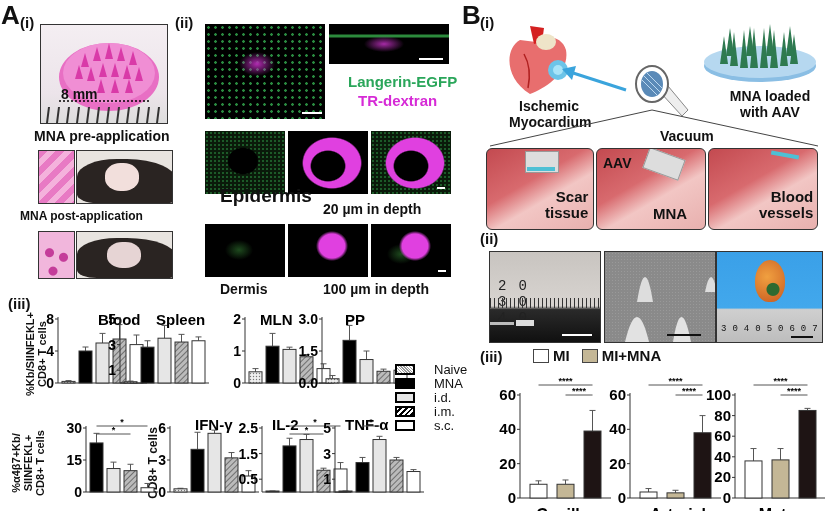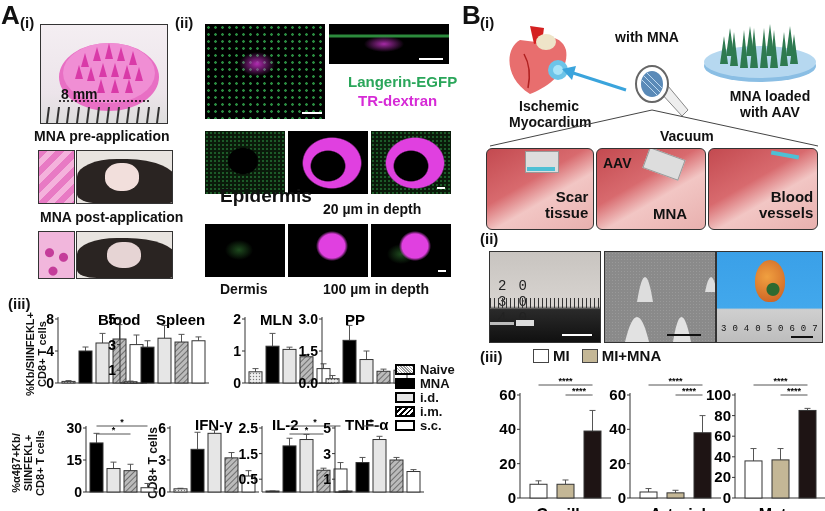--- a/index.html
+++ b/index.html
@@ -5,21 +5,21 @@
   html,body{margin:0;padding:0;background:#fff;}
   body{width:825px;height:511px;position:relative;overflow:hidden;font-family:"Liberation Sans",sans-serif;color:#111;}
   .abs{position:absolute;}
   .panel-letter{font-size:26px;font-weight:bold;}
   .sub{font-size:15px;font-weight:bold;}
   .lbl{font-size:14px;font-weight:bold;white-space:nowrap;}
   .photo{position:absolute;border:1px solid #333;overflow:hidden;}
   .conf{position:absolute;background:#000;overflow:hidden;}
   .scalebar{position:absolute;height:2px;background:#fff;}
   svg text{font-family:"Liberation Sans",sans-serif;font-weight:bold;}
-  .legend-row{display:flex;align-items:center;gap:5px;font-size:13px;font-weight:bold;height:14px;}
+  .legend-row{display:flex;align-items:center;gap:19px;font-size:13px;font-weight:normal;height:14px;}
   .sw{width:20px;height:11px;border:2px solid #000;box-sizing:border-box;}
 </style>
 </head>
 <body>
 
 <div class="abs panel-letter" style="left:1px;top:0px;">A</div>
 <div class="abs sub" style="left:20px;top:14px;">(i)</div>
 <div class="abs sub" style="left:175px;top:14px;">(ii)</div>
 
 <div class="photo" style="left:40px;top:24px;width:126px;height:98px;background:linear-gradient(180deg,#f4eef2 0%,#ece4ea 70%,#ddd 100%);">
@@ -61,21 +61,21 @@
   <div class="abs lbl" style="left:20px;top:61px;font-size:14px;">8 mm</div>
 </div>
 
 <div class="abs lbl" style="left:34px;top:128px;font-size:14px;">MNA pre-application</div>
 <div class="photo" style="left:38px;top:150px;width:35px;height:52px;background:repeating-linear-gradient(135deg,#e87ac4 0 6px,#f4b2dc 6px 12px);"></div>
 <div class="photo" style="left:76px;top:150px;width:95px;height:52px;background:#e8e4e0;">
   <div class="abs" style="left:0;top:8px;width:100px;height:44px;background:#2a2422;border-radius:40% 50% 10% 20%;"></div>
   <div class="abs" style="left:28px;top:12px;width:34px;height:28px;background:#f2dfdc;border-radius:45%;"></div>
 </div>
 
-<div class="abs lbl" style="left:40px;top:209px;font-size:14px;">MNA post-application</div>
+<div class="abs lbl" style="left:20px;top:209px;font-size:12px;">MNA post-application</div>
 <div class="photo" style="left:38px;top:231px;width:35px;height:46px;background:radial-gradient(circle at 30% 45%,#c43c9a 0 4px,transparent 5px),radial-gradient(circle at 70% 55%,#c43c9a 0 4px,transparent 5px),radial-gradient(circle at 40% 85%,#c43c9a 0 4px,transparent 5px),#f1b6dc;"></div>
 <div class="photo" style="left:76px;top:231px;width:95px;height:46px;background:#e8e4e0;">
   <div class="abs" style="left:0;top:6px;width:100px;height:40px;background:#2a2422;border-radius:40% 50% 10% 20%;"></div>
   <div class="abs" style="left:30px;top:10px;width:34px;height:26px;background:#e6d4d4;border-radius:45%;"></div>
 </div>
 
 <div class="conf" style="left:205px;top:24px;width:120px;height:95px;background:radial-gradient(ellipse 18px 12px at 52px 40px,#b02ab0,transparent),radial-gradient(circle,#2a8a40 1px,transparent 1.6px) 0 0/7px 7px,#000;">
   <div class="scalebar" style="left:97px;top:88px;width:20px;"></div>
 </div>
 <div class="conf" style="left:329px;top:24px;width:120px;height:40px;background:radial-gradient(ellipse 20px 8px at 55px 20px,#a52aa5,transparent),linear-gradient(180deg,transparent 10px,#2c8a3c 11px,#2c8a3c 13px,transparent 14px),#000;">
@@ -470,21 +470,20 @@
   <div>Ischemic</div>
   <div>Myocardium</div>
 </div>
 
 <svg class="abs" style="left:560px;top:58px;" width="70" height="40">
   <line x1="66" y1="32" x2="10" y2="14" stroke="#3aa4dc" stroke-width="3"></line>
   <polygon points="2,11 16,8 12,22" fill="#3aa4dc"></polygon>
 </svg>
 
 <div class="abs lbl" style="left:577px;top:29px;font-size:14px;text-align:center;width:140px;">
-  <div>with MNA</div>
 </div>
 <svg class="abs" style="left:632px;top:62px;" width="60" height="60">
   <path d="M28 30 L50 54 L56 48 L36 24 Z" fill="#eee" stroke="#888"></path>
   <ellipse cx="20" cy="22" rx="16" ry="18" fill="#fff" stroke="#666" stroke-width="2"></ellipse>
   <ellipse cx="20" cy="22" rx="11" ry="13" fill="#5a8ab8"></ellipse>
   <g stroke="#bcd8f0" stroke-width="1">
       <line x1="12" y1="14" x2="28" y2="30"></line>
       <line x1="14" y1="10" x2="30" y2="26"></line>
       <line x1="10" y1="18" x2="26" y2="34"></line>
     </g>

